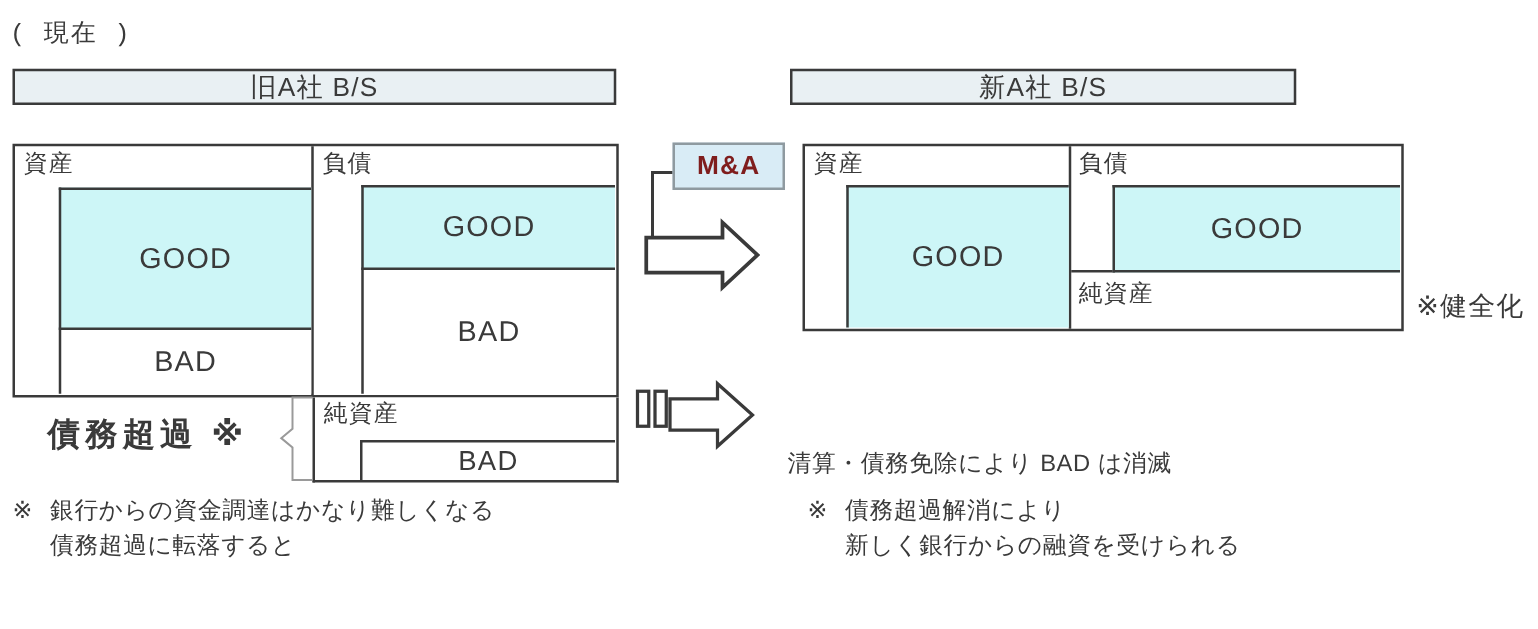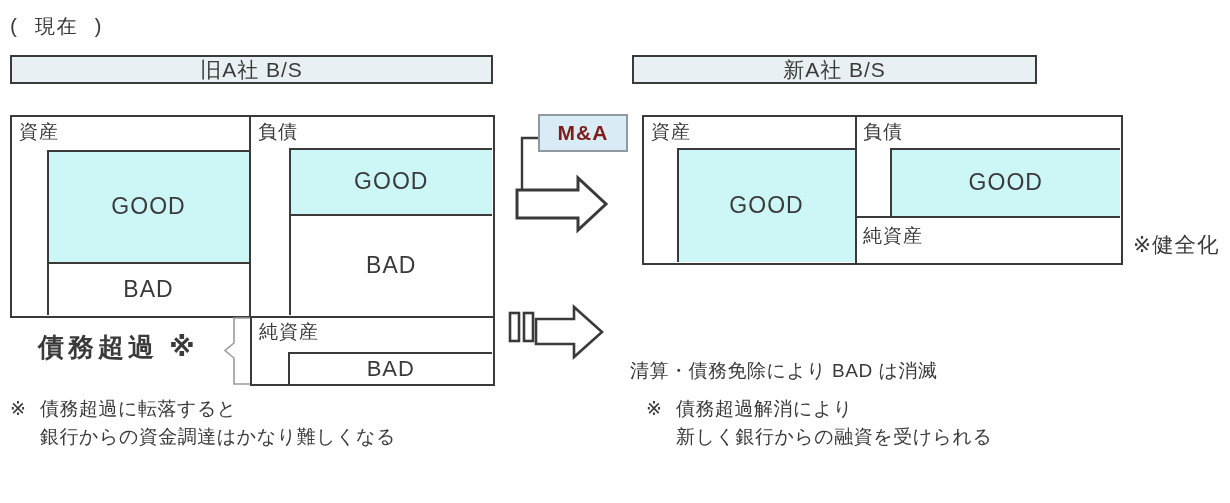--- a/index.html
+++ b/index.html
@@ -135,22 +135,22 @@
     <div class="hline" style="left:213px;top:98.5px;width:32.5px;height:2.2px;"></div>
 
     <div class="cell-label" style="left:219px;top:108px;">純資産</div>
   </div>
 
   <div class="healthy" style="left:1133px;top:230px;">※健全化</div>
 
   <div class="footnote" style="left:10px;top:395px;width:470px;">
     <div class="marker">※</div>
     <div>
+      <div>銀行からの資金調達はかなり難しくなる</div>
       <div>債務超過に転落すると</div>
-      <div>銀行からの資金調達はかなり難しくなる</div>
     </div>
   </div>
 
   <div class="footnote" style="left:646px;top:395px;width:520px;">
     <div class="marker">※</div>
     <div>
       <div>債務超過解消により</div>
       <div>新しく銀行からの融資を受けられる</div>
     </div>
   </div>

